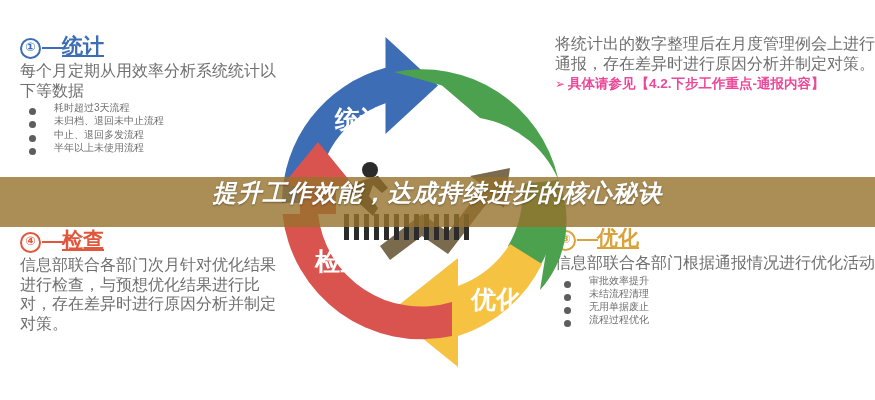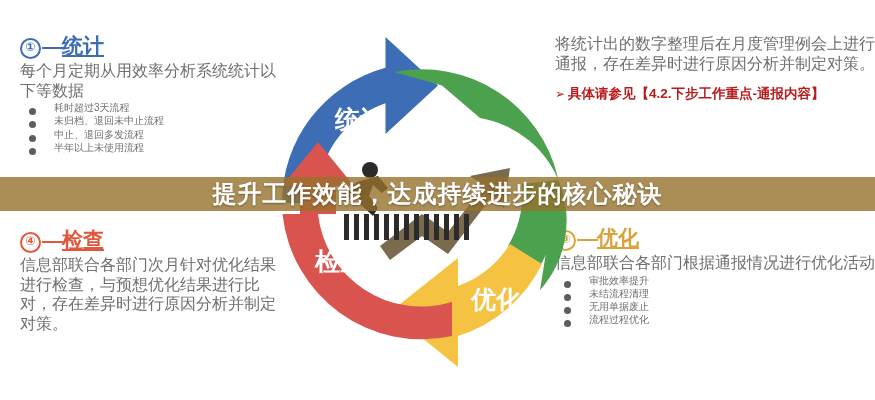--- a/index.html
+++ b/index.html
@@ -33,21 +33,21 @@
   ul.bullets{list-style:none;margin:1px 0 0 0;padding:0;}
   ul.bullets li{
     font-size:10px;line-height:1.33;color:#6f6f6f;
     padding-left:34px;position:relative;font-weight:500;
   }
   ul.bullets li:before{
     content:"";position:absolute;left:9px;top:7px;
     width:7px;height:7px;border-radius:50%;background:#5d5d5d;
   }
   .subline{
-    font-size:13.5px;color:#b91c1c;margin-top:12px;font-weight:600;
+    font-size:13.5px;color:#ec4899;margin-top:2px;font-weight:600;
     white-space:nowrap;
   }
   .subline .arw{font-size:12px;margin-right:3px;}
 
   
   #sec1{left:20px;top:34px;width:265px;}
   #sec2{left:555px;top:34px;width:320px;}
   #sec4{left:20px;top:228px;width:268px;}
   #sec3{left:555px;top:226px;width:320px;}
 
@@ -55,23 +55,23 @@
   #cycle{position:absolute;left:272px;top:18px;width:300px;height:370px;}
   #cycle svg{display:block;}
   .seg-label{
     font-weight:bold;fill:#ffffff;
     font-family:"Liberation Sans","DejaVu Sans",sans-serif;
     font-size:25px;
   }
 
   
   #banner{
-    position:absolute;left:0;top:177px;width:875px;height:34px;
+    position:absolute;left:0;top:177px;width:875px;height:50px;
     background:rgba(150,114,44,0.80);
-    display:flex;align-items:center;justify-content:center;
+    display:flex;justify-content:center;font-style:italic;
   }
   #banner .btxt{
     color:#ffffff;font-size:24px;font-weight:bold;
     letter-spacing:1px;
     text-shadow:0 1px 2px rgba(0,0,0,.35);
     white-space:nowrap;
   }
 </style>
 </head>
 <body>

